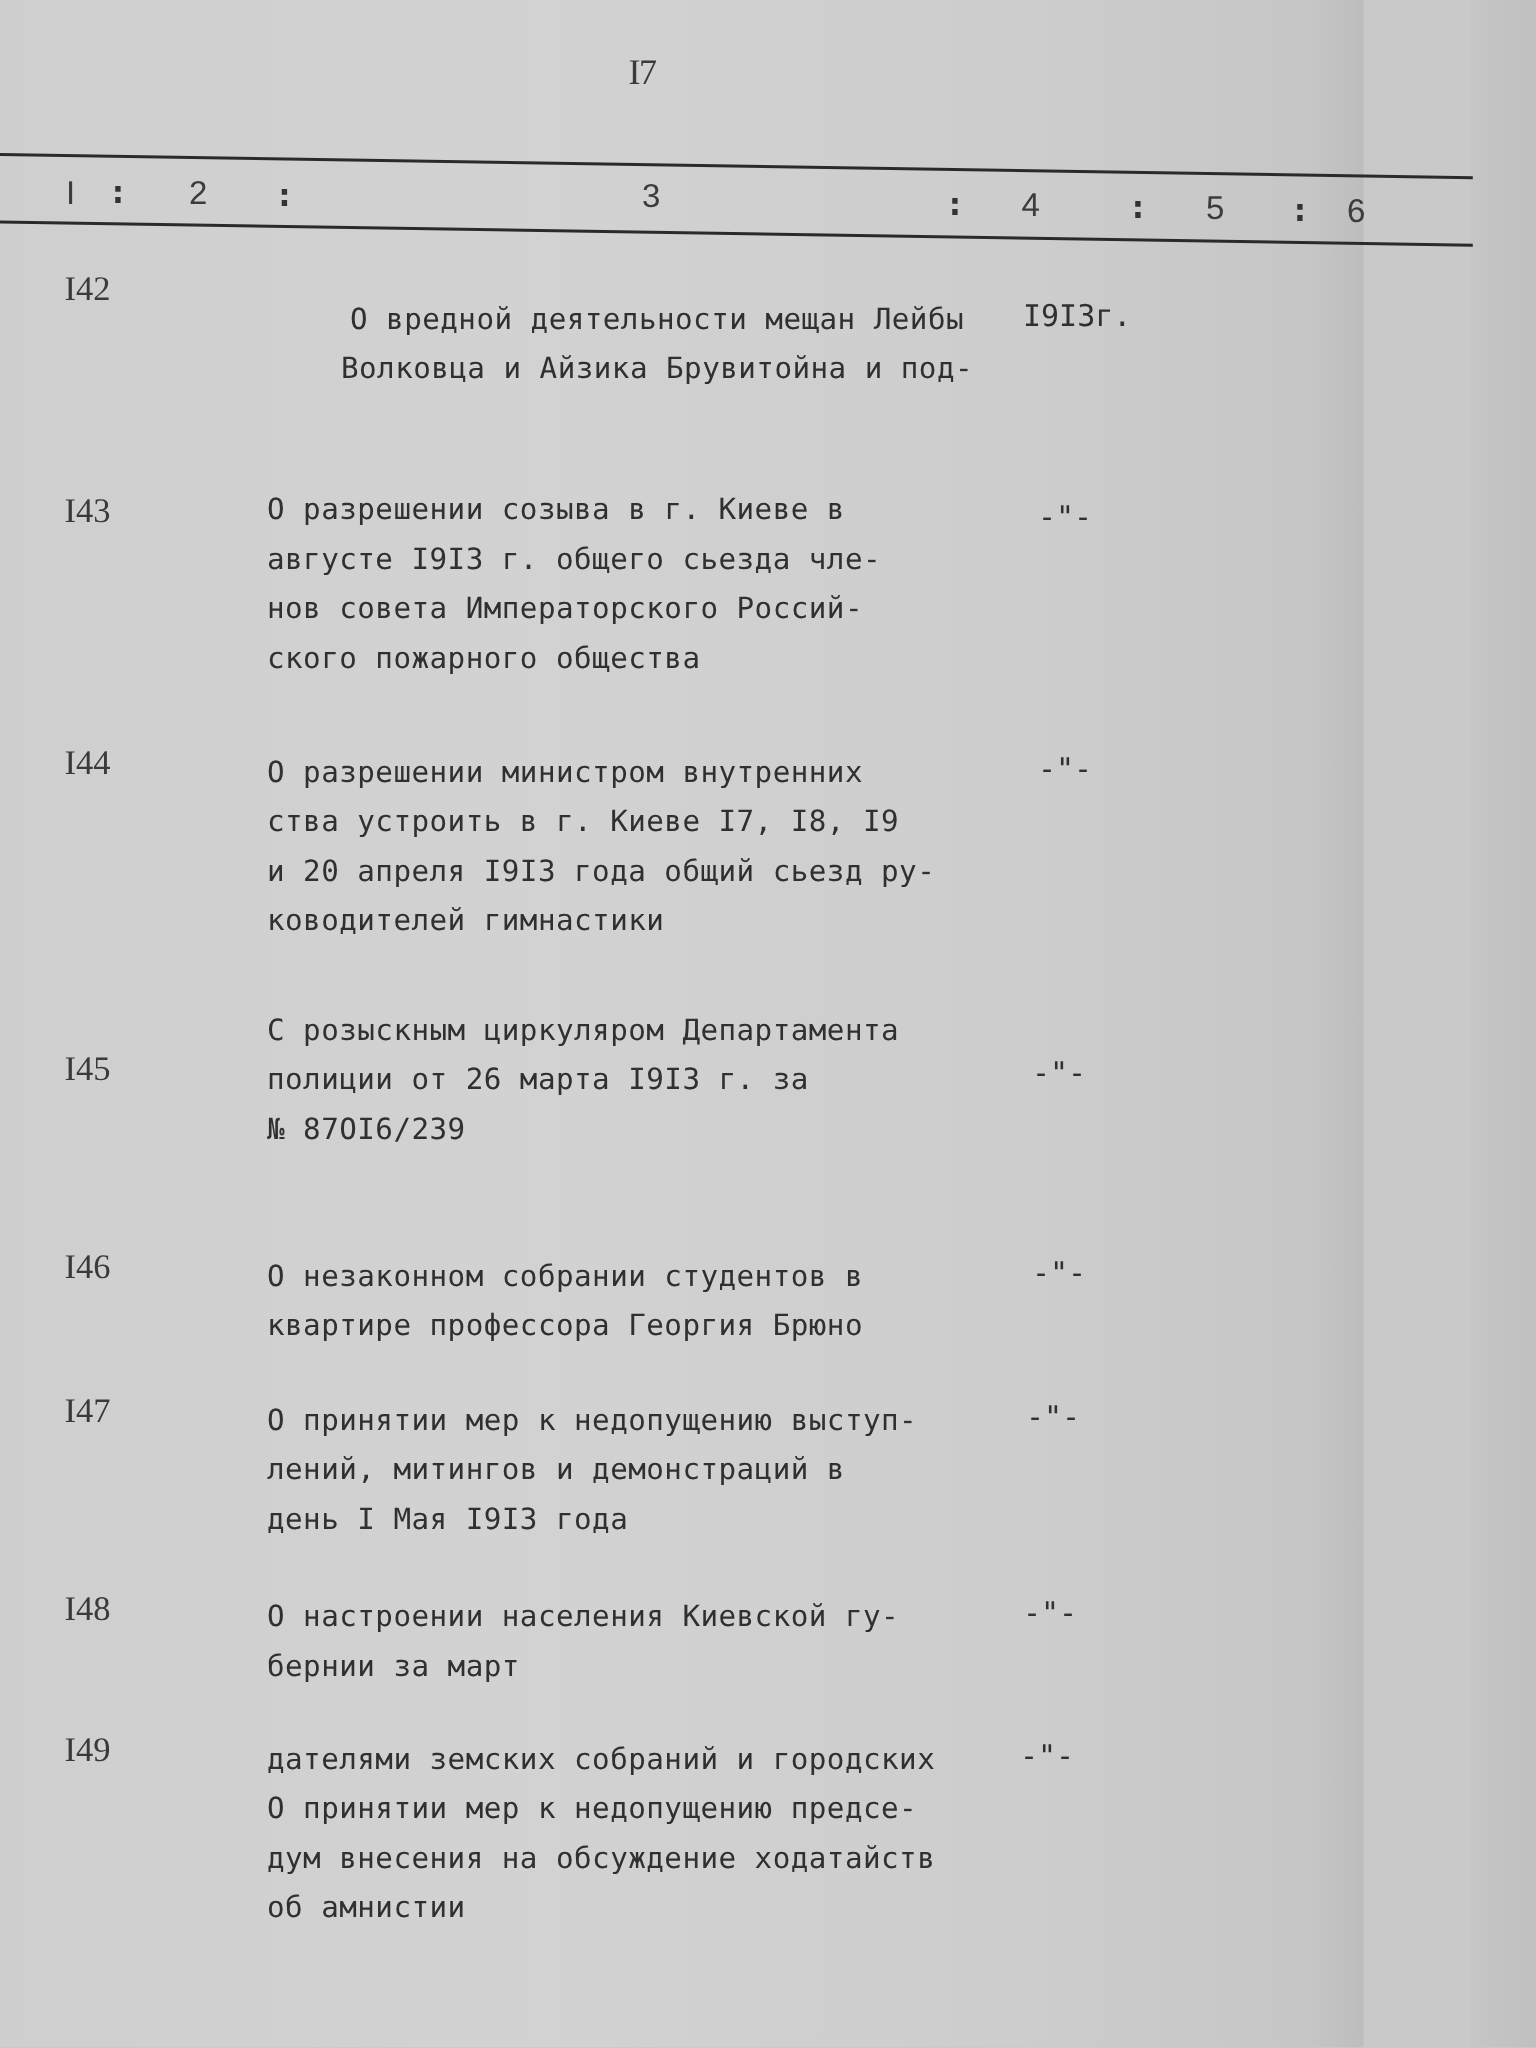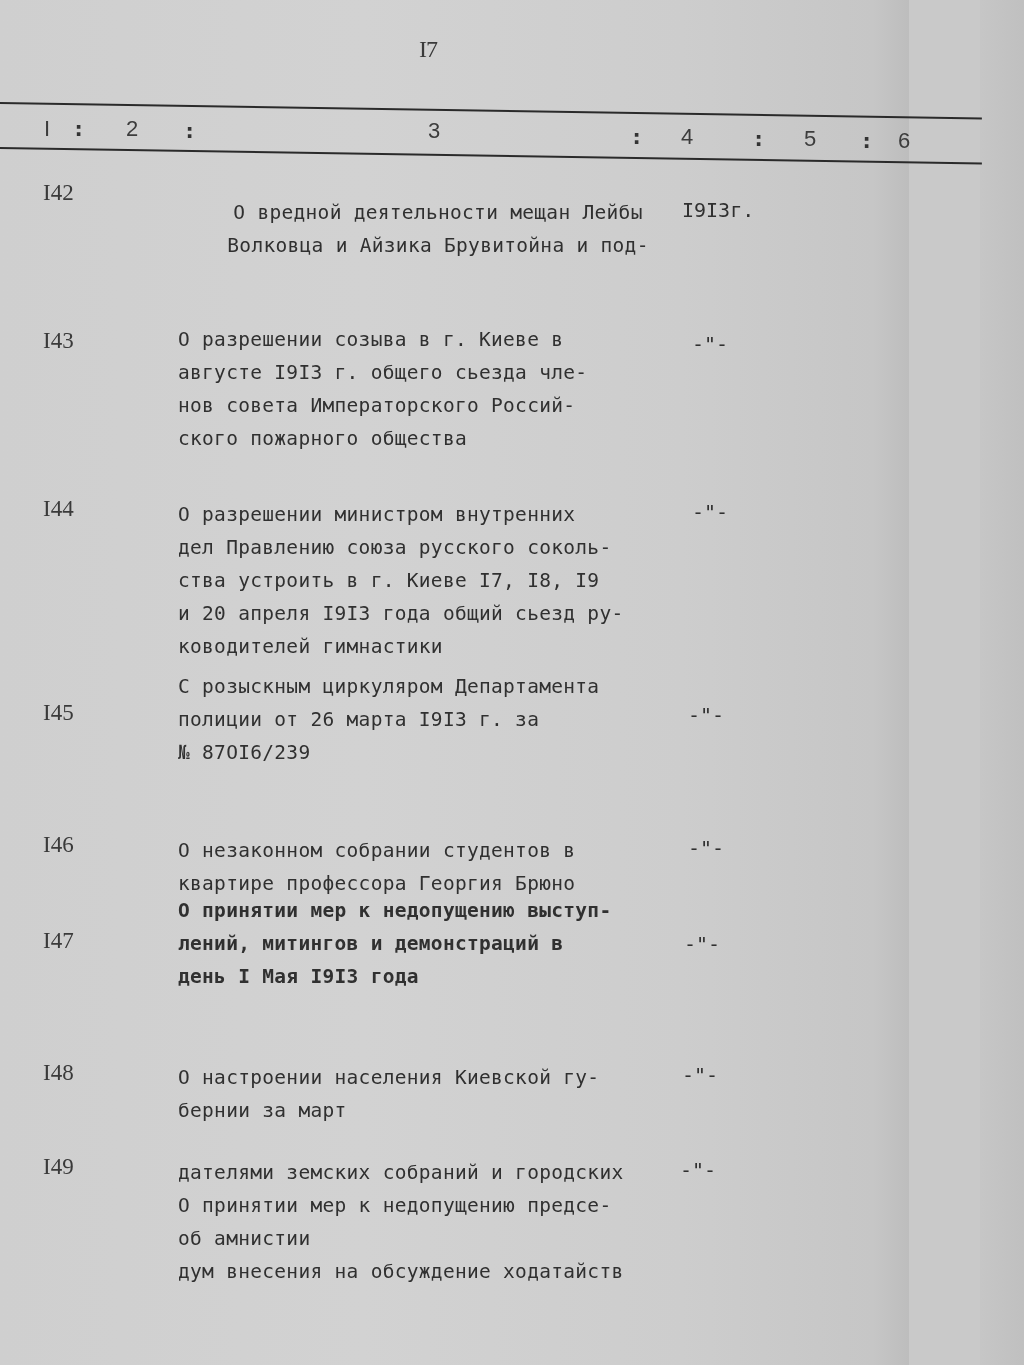--- a/index.html
+++ b/index.html
@@ -140,21 +140,20 @@
       <span>нов совета Императорского Россий-</span>
       <span>ского пожарного общества</span>
     </div>
     <div class="entry-date" style="left:692px; top:332px;">-"-</div>
   </div>
 
   <div>
     <div class="entry-num" style="top:496px;">I44</div>
     <div class="entry-title" style="top:498px;">
       <span>О разрешении министром внутренних</span>
-      <span>дел Правлению союза русского соколь-</span>
       <span>ства устроить в г. Киеве I7, I8, I9</span>
       <span>и 20 апреля I9I3 года общий сьезд ру-</span>
       <span>ководителей гимнастики</span>
     </div>
     <div class="entry-date" style="left:692px; top:500px;">-"-</div>
   </div>
 
   <div>
     <div class="entry-num" style="top:700px;">I45</div>
     <div class="entry-title" style="top:670px;">
@@ -169,21 +168,21 @@
     <div class="entry-num" style="top:832px;">I46</div>
     <div class="entry-title" style="top:834px;">
       <span>О незаконном собрании студентов в</span>
       <span>квартире профессора Георгия Брюно</span>
     </div>
     <div class="entry-date" style="left:688px; top:836px;">-"-</div>
   </div>
 
   <div>
     <div class="entry-num" style="top:928px;">I47</div>
-    <div class="entry-title" style="top:894px;font-weight:bold;">
+    <div class="entry-title" style="top:930px;">
       <span>О принятии мер к недопущению выступ-</span>
       <span>лений, митингов и демонстраций в</span>
       <span>день I Мая I9I3 года</span>
     </div>
     <div class="entry-date" style="left:684px; top:932px;">-"-</div>
   </div>
 
   <div>
     <div class="entry-num" style="top:1060px;">I48</div>
     <div class="entry-title" style="top:1061px;">
@@ -191,18 +190,18 @@
       <span>бернии за март</span>
     </div>
     <div class="entry-date" style="left:682px; top:1063px;">-"-</div>
   </div>
 
   <div>
     <div class="entry-num" style="top:1154px;">I49</div>
     <div class="entry-title" style="top:1156px;">
       <span>дателями земских собраний и городских</span>
       <span>О принятии мер к недопущению предсе-</span>
+      <span>дум внесения на обсуждение ходатайств</span>
       <span>об амнистии</span>
-      <span>дум внесения на обсуждение ходатайств</span>
     </div>
     <div class="entry-date" style="left:680px; top:1158px;">-"-</div>
   </div>
 </div>
 
 </body></html>

